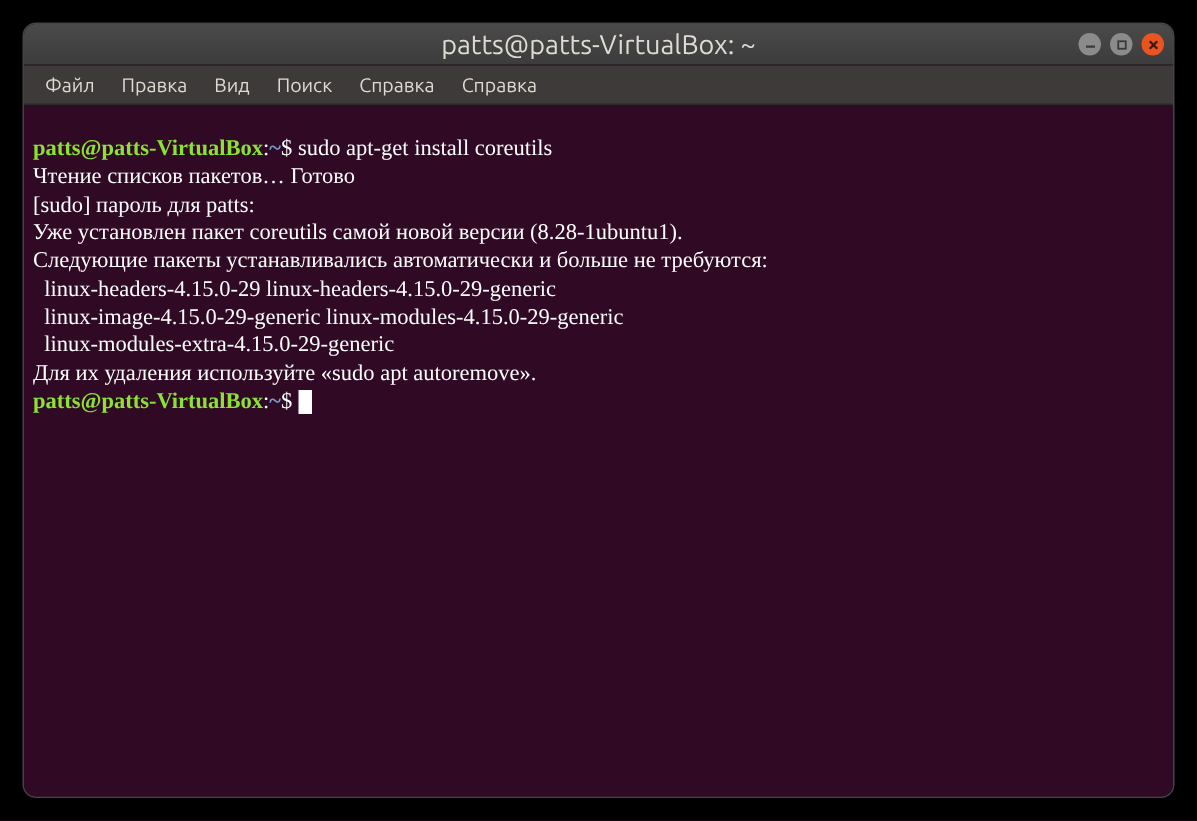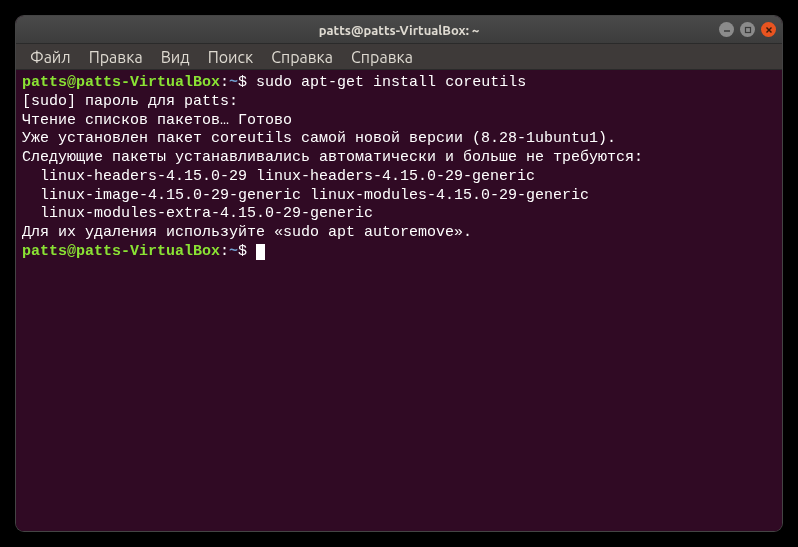--- a/index.html
+++ b/index.html
@@ -26,22 +26,22 @@
       background: linear-gradient(to bottom, #4a4a4a, #3c3c3c);
       height: 28px;
       display: flex;
       align-items: center;
       justify-content: center;
       position: relative;
       border-bottom: 1px solid #2a2a2a;
     }
     .titlebar-title {
       color: #dfdbd2;
-      font-size: 13px;
-      font-weight: bold;
+      font-size: 18px;
+      font-weight: normal;
       font-family: "Ubuntu", sans-serif;
     }
     .window-controls {
       position: absolute;
       right: 6px;
       display: flex;
       gap: 6px;
       align-items: center;
     }
     .ctrl {
@@ -65,34 +65,34 @@
       height: 26px;
       display: flex;
       align-items: center;
       padding: 0 6px;
       gap: 2px;
       border-bottom: 1px solid #2a2a2a;
       font-family: "Ubuntu", sans-serif;
     }
     .menu-item {
       color: #dfdbd2;
-      font-size: 16px;
+      font-size: 13px;
       padding: 3px 8px;
       cursor: pointer;
       border-radius: 3px;
     }
     .terminal-body {
       background: #300a24;
-      padding: 4px 6px;
+      padding: 20px 6px;
       height: calc(100% - 54px);
       overflow: hidden;
       font-size: 15px;
       line-height: 1.25;
       color: #ffffff;
-      font-family: Liberation Mono, monospace;
+      font-family: Liberation Serif, serif;
     }
     .line {
       white-space: pre-wrap;
       word-break: break-all;
     }
     .prompt-user { color: #8ae234; font-weight: bold; }
     .prompt-colon { color: #ffffff; }
     .prompt-path { color: #729fcf; font-weight: bold; }
     .prompt-dollar { color: #ffffff; }
     .cmd { color: #ffffff; }
@@ -134,22 +134,22 @@
     <span class="menu-item">Файл</span>
     <span class="menu-item">Правка</span>
     <span class="menu-item">Вид</span>
     <span class="menu-item">Поиск</span>
     <span class="menu-item">Справка</span>
     <span class="menu-item">Справка</span>
   </div>
 
   <div class="terminal-body">
     <div class="line"><span class="prompt-user">patts@patts-VirtualBox</span><span class="prompt-colon">:</span><span class="prompt-path">~</span><span class="prompt-dollar">$</span><span class="cmd"> sudo apt-get install coreutils</span></div>
+    <div class="line">Чтение списков пакетов… Готово</div>
     <div class="line">[sudo] пароль для patts:</div>
-    <div class="line">Чтение списков пакетов… Готово</div>
     <div class="line">Уже установлен пакет coreutils самой новой версии (8.28-1ubuntu1).</div>
     <div class="line">Следующие пакеты устанавливались автоматически и больше не требуются:</div>
     <div class="line">  linux-headers-4.15.0-29 linux-headers-4.15.0-29-generic</div>
     <div class="line">  linux-image-4.15.0-29-generic linux-modules-4.15.0-29-generic</div>
     <div class="line">  linux-modules-extra-4.15.0-29-generic</div>
     <div class="line">Для их удаления используйте «sudo apt autoremove».</div>
     <div class="line"><span class="prompt-user">patts@patts-VirtualBox</span><span class="prompt-colon">:</span><span class="prompt-path">~</span><span class="prompt-dollar">$</span><span class="cmd"> </span><span class="cursor"></span></div>
   </div>
 </div>
 

